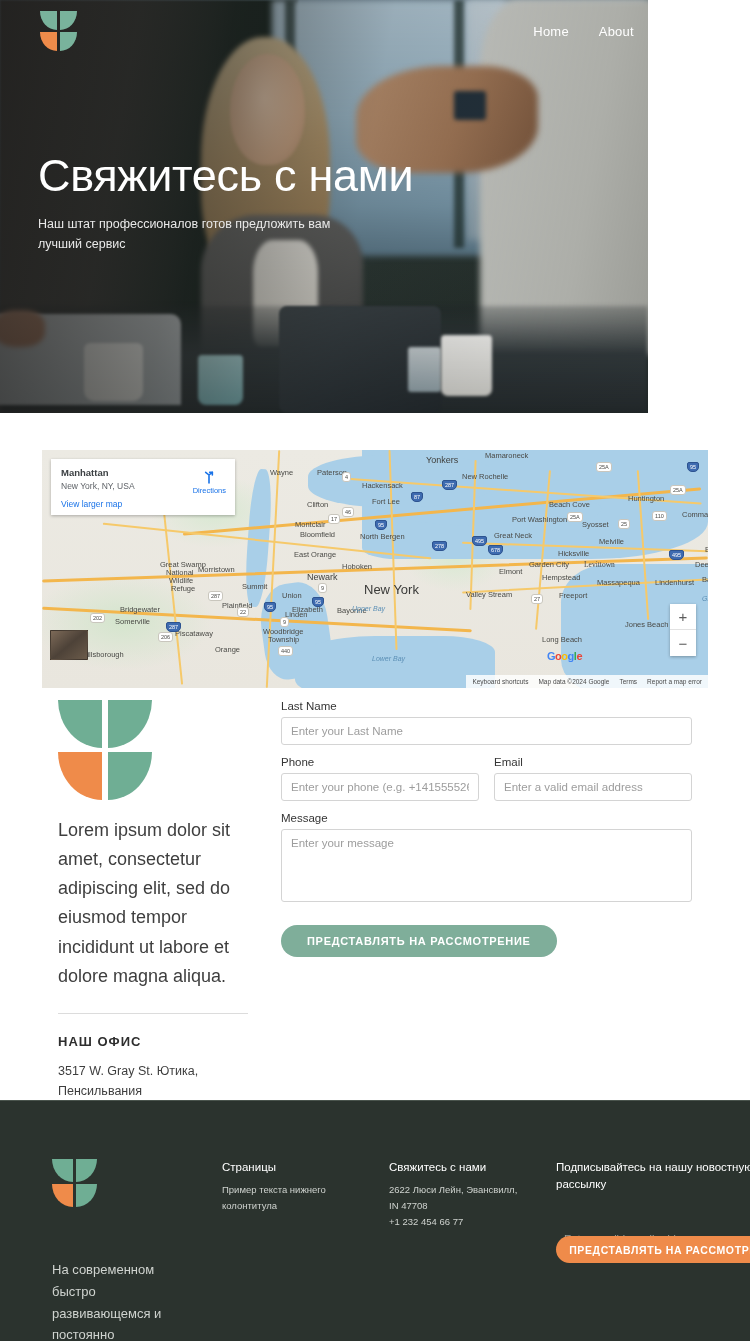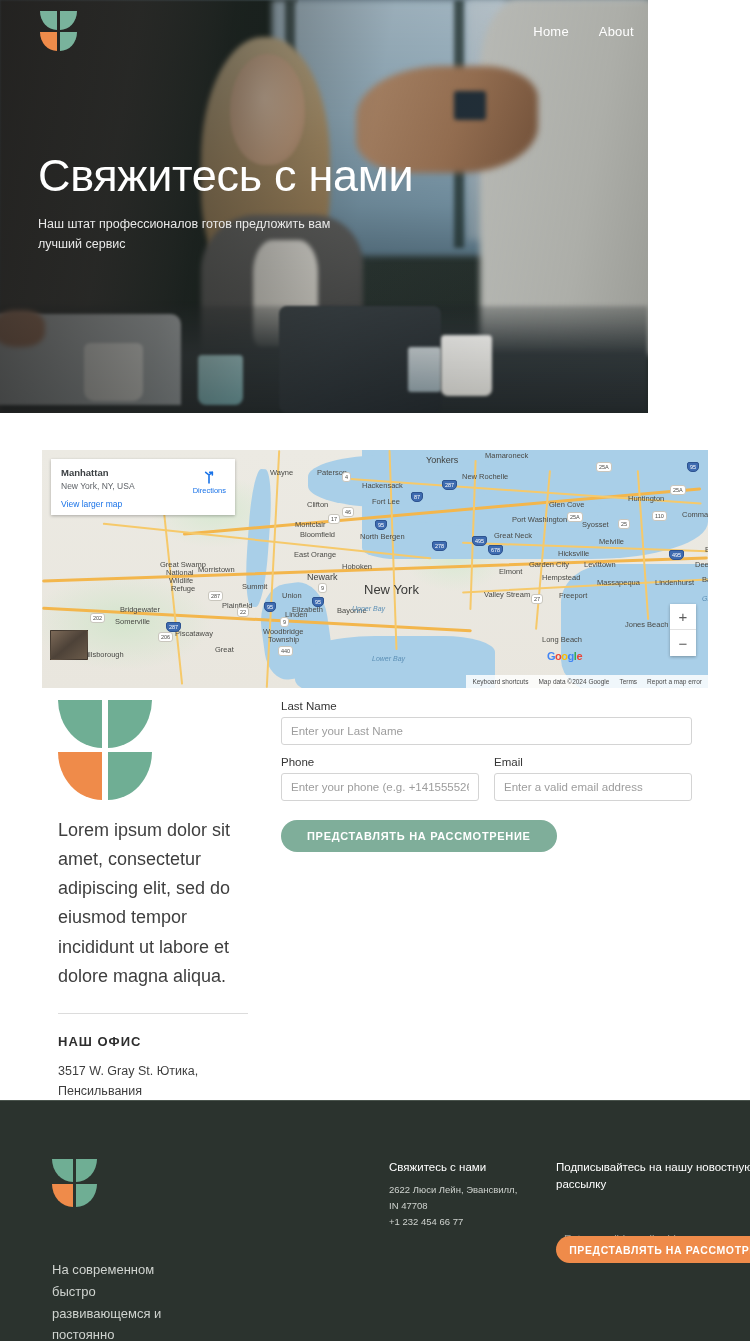--- a/index.html
+++ b/index.html
@@ -404,49 +404,49 @@
           <div class="mlabel" style="left: 253px; top: 70px;">Montclair</div>
           <div class="mlabel" style="left: 258px; top: 80px;">Bloomfield</div>
           <div class="mlabel" style="left: 265px; top: 50px;">Clifton</div>
           <div class="mlabel" style="left: 275px; top: 18px;">Paterson</div>
           <div class="mlabel" style="left: 228px; top: 18px;">Wayne</div>
           <div class="mlabel" style="left: 320px; top: 31px;">Hackensack</div>
           <div class="mlabel" style="left: 330px; top: 47px;">Fort Lee</div>
           <div class="mlabel" style="left: 318px; top: 82px;">North Bergen</div>
           <div class="mlabel" style="left: 420px; top: 22px;">New Rochelle</div>
           <div class="mlabel" style="left: 443px; top: 1px;">Mamaroneck</div>
-          <div class="mlabel" style="left: 507px; top: 50px;">Glen Cove</div>
+          <div class="mlabel" style="left: 507px; top: 50px;">Beach Cove</div>
           <div class="mlabel" style="left: 470px; top: 65px;">Port Washington</div>
           <div class="mlabel" style="left: 452px; top: 81px;">Great Neck</div>
           <div class="mlabel" style="left: 586px; top: 44px;">Huntington</div>
           <div class="mlabel" style="left: 640px; top: 60px;">Commack</div>
           <div class="mlabel" style="left: 540px; top: 70px;">Syosset</div>
           <div class="mlabel" style="left: 557px; top: 87px;">Melville</div>
           <div class="mlabel" style="left: 663px; top: 95px;">Brentwood</div>
           <div class="mlabel" style="left: 516px; top: 99px;">Hicksville</div>
-          <div class="mlabel" style="left: 542px; top: 110px;">Levittown</div>
+          <div class="mlabel" style="left: 542px; top: 110px; font-family: Liberation Serif, serif;">Levittown</div>
           <div class="mlabel" style="left: 487px; top: 110px;">Garden City</div>
           <div class="mlabel" style="left: 500px; top: 123px;">Hempstead</div>
           <div class="mlabel" style="left: 457px; top: 117px;">Elmont</div>
-          <div class="mlabel" style="left: 424px; top: 140px; margin-left: 18px;">Valley Stream</div>
+          <div class="mlabel" style="left: 424px; top: 140px;">Valley Stream</div>
           <div class="mlabel" style="left: 517px; top: 141px;">Freeport</div>
           <div class="mlabel" style="left: 555px; top: 128px;">Massapequa</div>
           <div class="mlabel" style="left: 613px; top: 128px;">Lindenhurst</div>
           <div class="mlabel" style="left: 660px; top: 125px;">Bay Shore</div>
           <div class="mlabel" style="left: 653px; top: 110px;">Deer Park</div>
           <div class="mlabel" style="left: 500px; top: 185px;">Long Beach</div>
           <div class="mlabel" style="left: 583px; top: 170px;">Jones Beach Island</div>
           <div class="mlabel" style="left: 180px; top: 151px;">Plainfield</div>
           <div class="mlabel" style="left: 243px; top: 160px;">Linden</div>
           <div class="mlabel" style="left: 133px; top: 179px;">Piscataway</div>
           <div class="mlabel" style="left: 73px; top: 167px;">Somerville</div>
           <div class="mlabel" style="left: 78px; top: 155px;">Bridgewater</div>
           <div class="mlabel" style="left: 221px; top: 177px;">Woodbridge</div>
           <div class="mlabel" style="left: 226px; top: 185px;">Township</div>
-          <div class="mlabel" style="left: 173px; top: 195px;">Great</div>
+          <div class="mlabel" style="left: 173px; top: 195px;">Orange</div>
           <div class="mlabel" style="left: 40px; top: 200px;">Hillsborough</div>
           <div class="mlabel" style="left: 118px; top: 110px;">Great Swamp</div>
           <div class="mlabel" style="left: 124px; top: 118px;">National</div>
           <div class="mlabel" style="left: 127px; top: 126px;">Wildlife</div>
           <div class="mlabel" style="left: 129px; top: 134px;">Refuge</div>
           <div class="mlabel water-lbl" style="left: 330px; top: 205px;">Lower Bay</div>
           <div class="mlabel water-lbl" style="left: 310px; top: 155px;">Upper Bay</div>
           <div class="mlabel water-lbl" style="left: 660px; top: 145px;">Great South Bay</div>
         </div>
       <div id="map-shields">
@@ -523,20 +523,24 @@
       <div class="row">
         <div class="fld">
           <label>Phone</label>
           <input type="text" placeholder="Enter your phone (e.g. +14155552675)" style="">
         </div>
         <div class="fld">
           <label>Email</label>
           <input type="text" placeholder="Enter a valid email address" style="">
         </div>
       </div>
+      <div class="fld">
+        <label>Message</label>
+        <textarea placeholder="Enter your message" style=""></textarea>
+      </div>
       <button class="submit-green">ПРЕДСТАВЛЯТЬ НА РАССМОТРЕНИЕ</button>
     </div>
   </section>
 
   <div class="left-col">
     <div class="logo-lg">
       <span class="pet p1"></span>
         <span class="pet p2"></span>
       <span class="pet p3"></span>
         <span class="pet p4"></span>
@@ -550,20 +554,24 @@
   <footer class="footer">
     <div class="f-inner">
       <div class="f-logo">
         <span class="pet p1"></span>
           <span class="pet p2"></span>
         <span class="pet p3"></span>
           <span class="pet p4"></span>
       </div>
       <p class="f-about">На современном быстро развивающемся и постоянно меняющемся рынке современные предприятия сталкиваются с множеством трудностей.</p>
 
+      <div class="f-col c2">
+        <div class="f-h">Страницы</div>
+        <div class="f-t">Пример текста нижнего колонтитула</div>
+      </div>
 
       <div class="f-col c3">
         <div class="f-h">Свяжитесь с нами</div>
         <div class="f-t">2622 Люси Лейн, Эвансвилл,</div>
         <div class="f-t">IN 47708</div>
         <div class="f-t">+1 232 454 66 77</div>
       </div>
 
       <div class="f-col c4">
         <div class="f-h wide">Подписывайтесь на нашу новостную рассылку</div>

